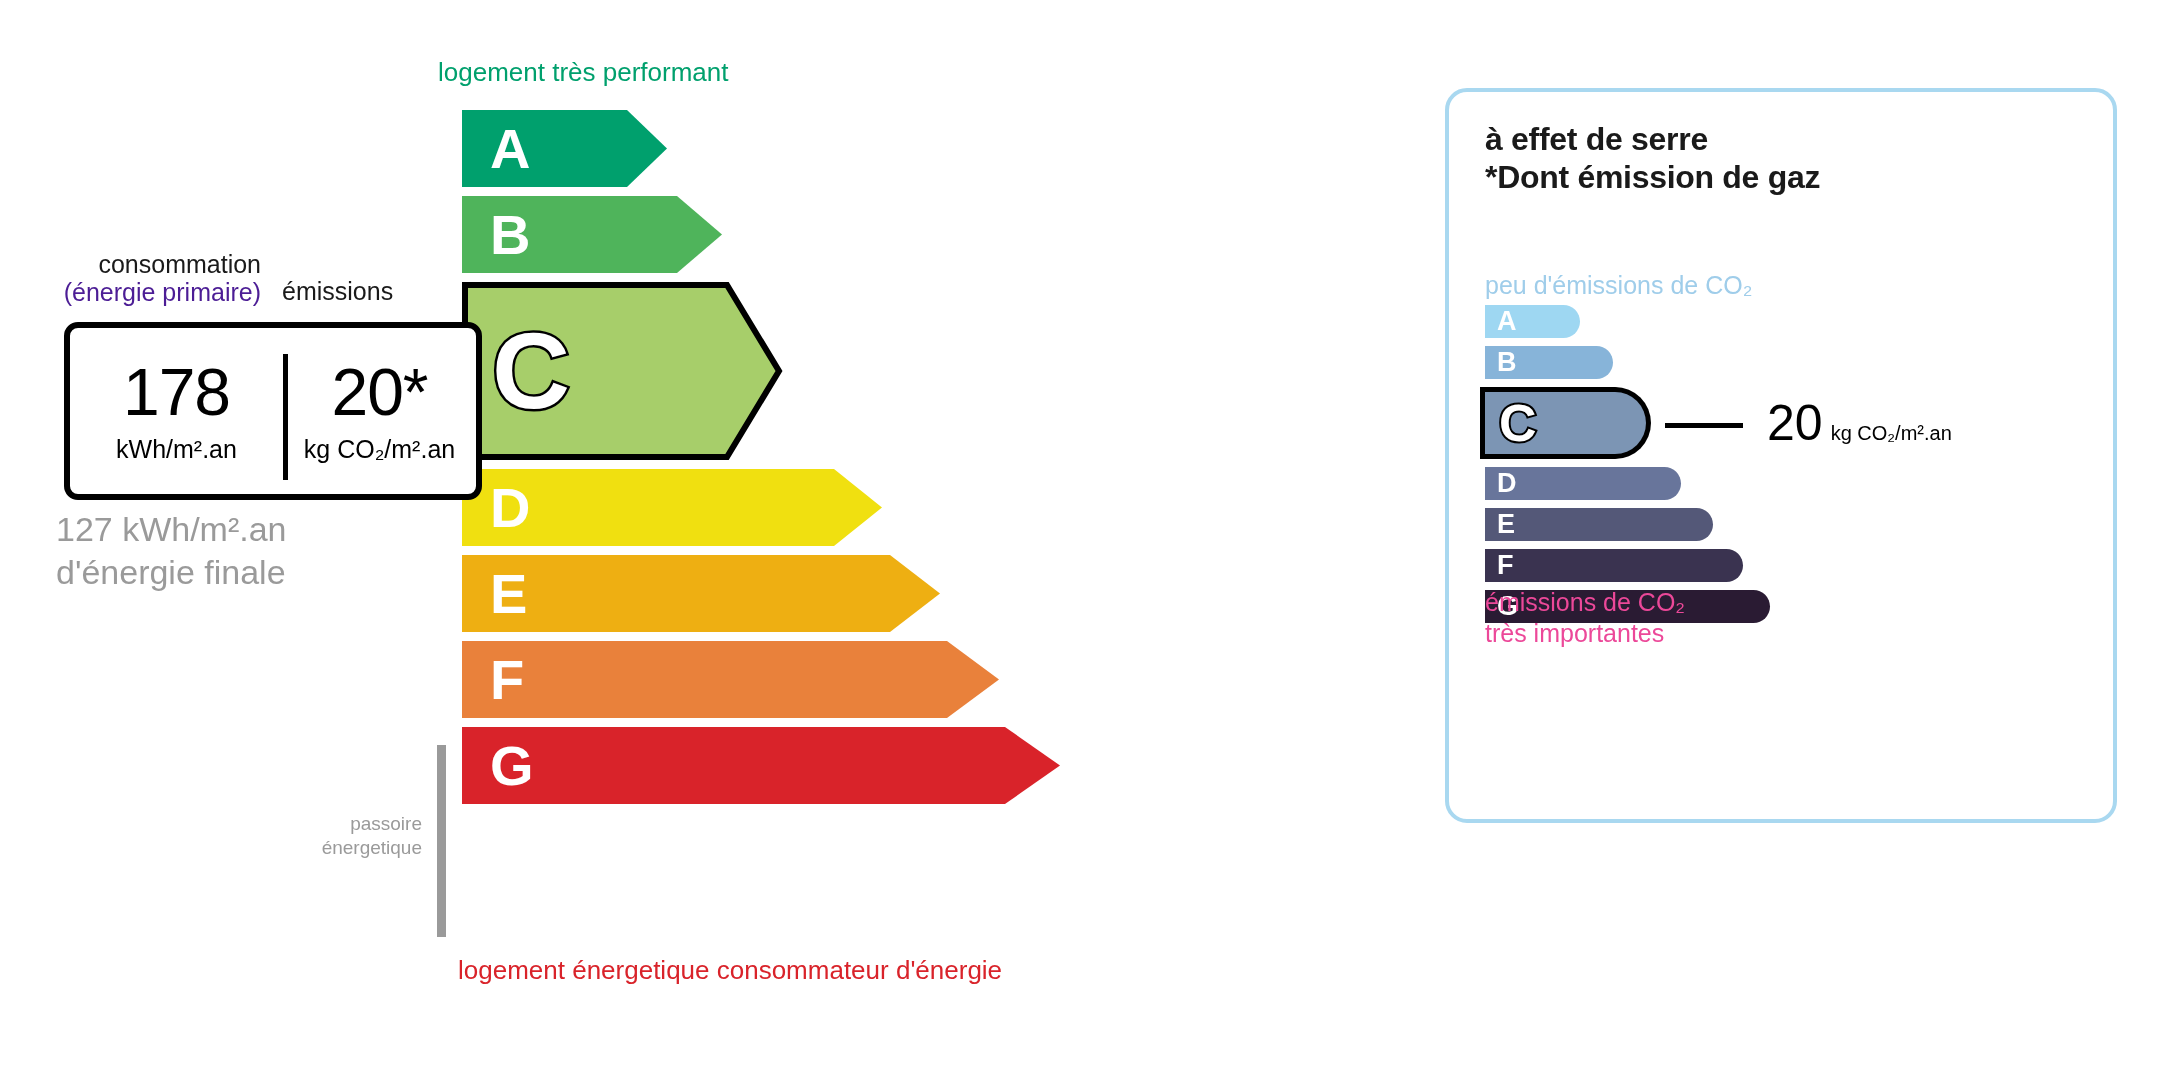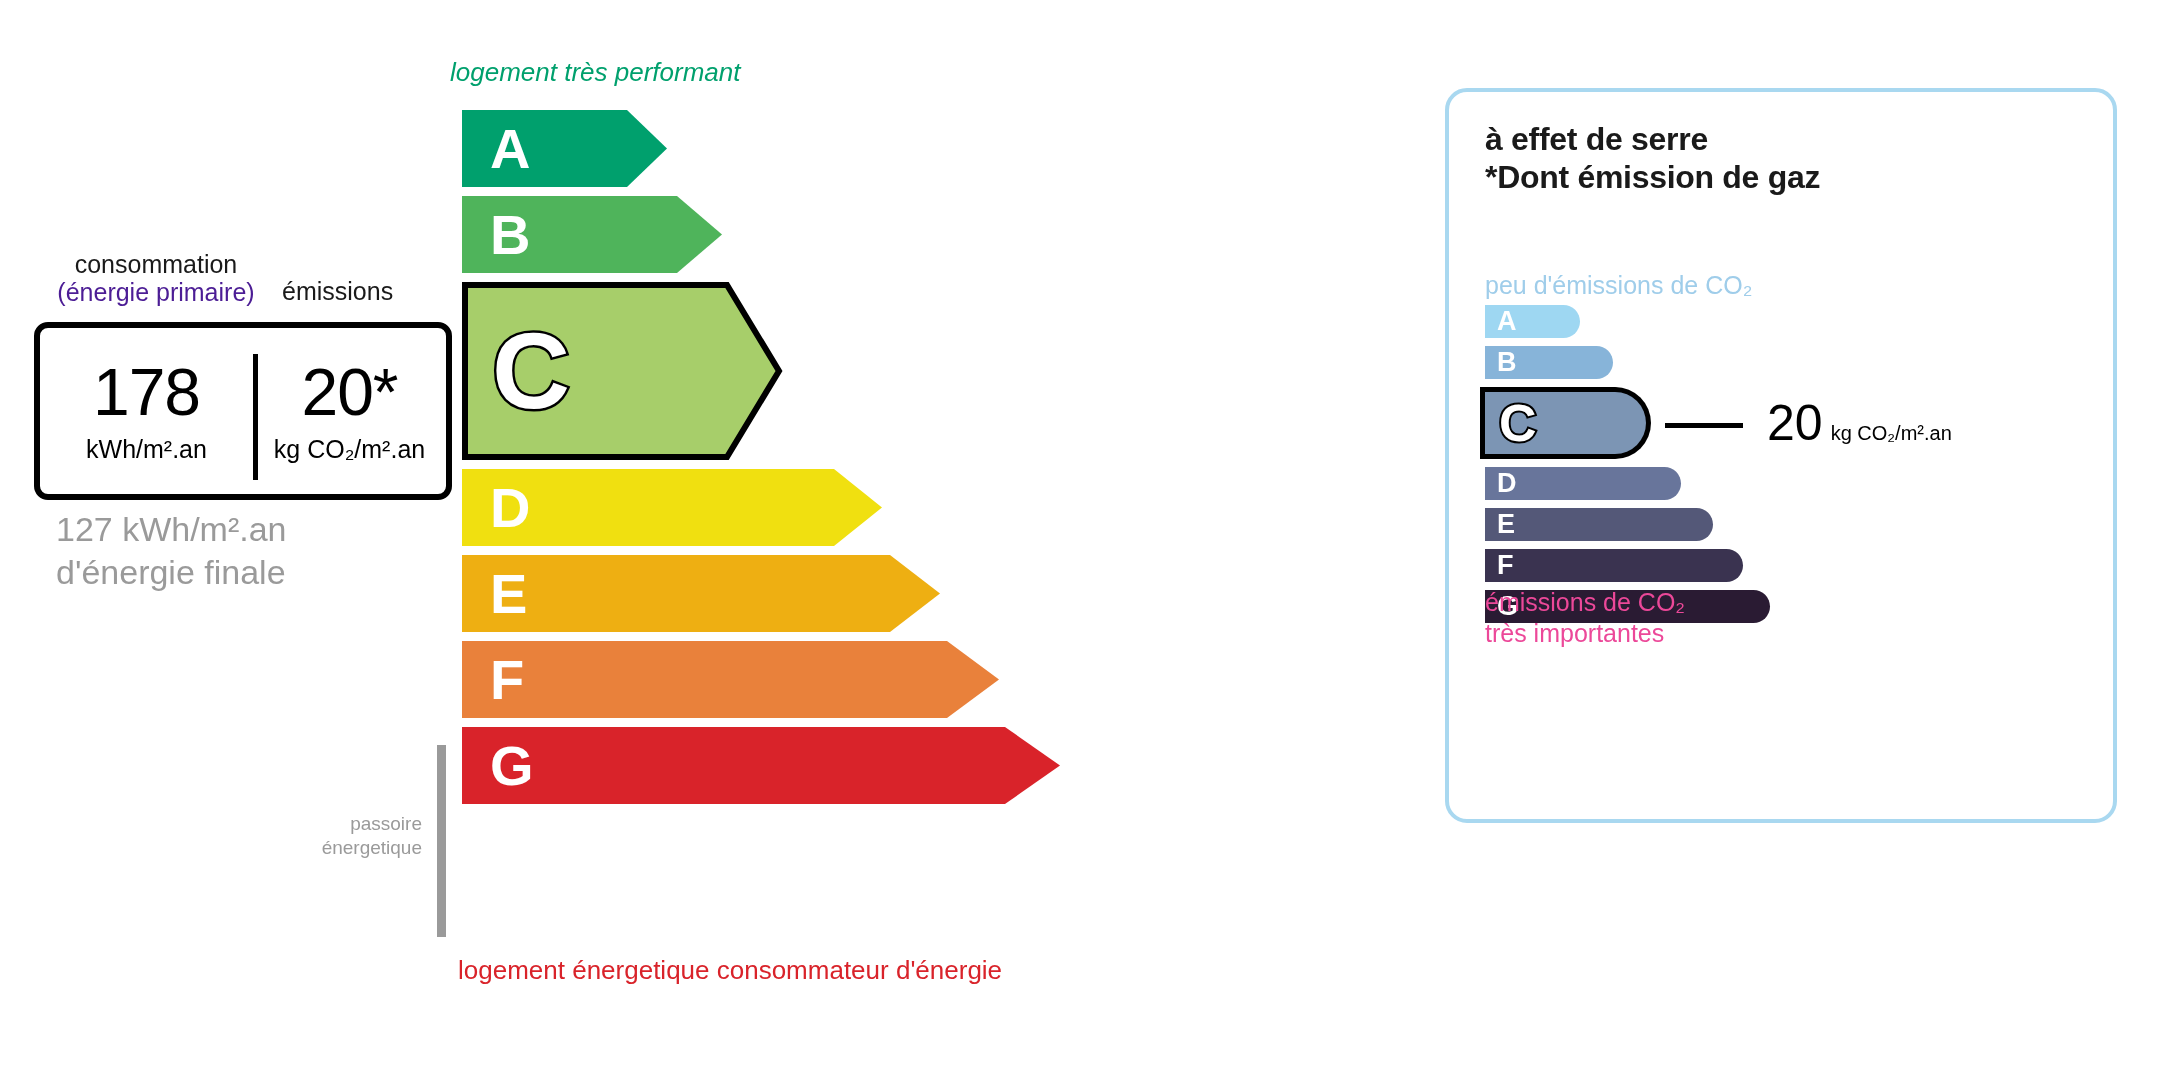--- a/index.html
+++ b/index.html
@@ -16,25 +16,24 @@
   
   #energy-panel {
     position: absolute;
     left: 0; top: 0;
     width: 1400px; height: 1079px;
   }
 
   
   .top-caption {
     position: absolute;
-    left: 450px; top: 57px;
+    left: 438px; top: 57px;
     font-size: 26px;
     color: #00a06d;
     white-space: nowrap;
-    font-style: italic;
   }
 
   
   .bottom-caption {
     position: absolute;
     left: 458px; top: 955px;
     font-size: 26px;
     color: #d9232a;
     white-space: nowrap;
   }
@@ -77,21 +76,21 @@
   .arrow.current .arrow-letter {
     font-size: 108px;
     -webkit-text-stroke: 5px #000;
     paint-order: stroke fill;
     margin-left: 30px;
   }
 
   
   #value-box {
     position: absolute;
-    left: 34px; top: 322px;
+    left: 64px; top: 322px;
     width: 418px; height: 178px;
     border: 6px solid #000;
     border-radius: 14px;
     background: #ffffff;
     display: flex;
     z-index: 5;
   }
   .vb-cell {
     flex: 1;
     display: flex;
@@ -118,21 +117,21 @@
     font-size: 25px;
     color: #000;
     margin-top: 10px;
   }
 
   
   .label-conso {
     position: absolute;
     left: 51px; top: 250px;
     width: 210px;
-    text-align: center;
+    text-align: right;
     font-size: 25px;
     color: #1a1a1a;
     line-height: 1.12;
   }
   .label-conso .sub { color: #4c1d95; }
   .label-emis {
     position: absolute;
     left: 282px; top: 277px;
     font-size: 25px;
     color: #1a1a1a;

